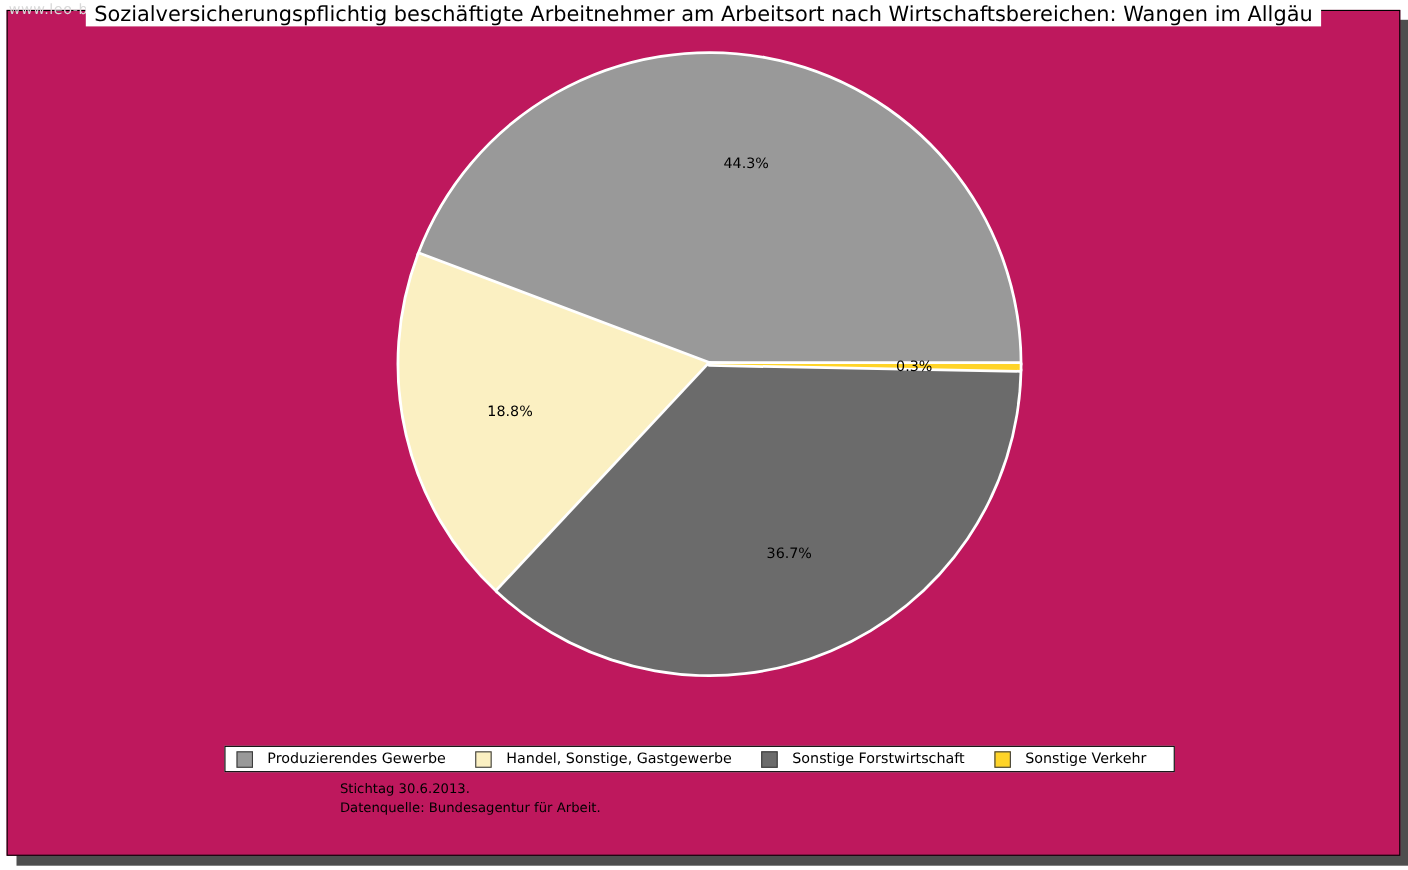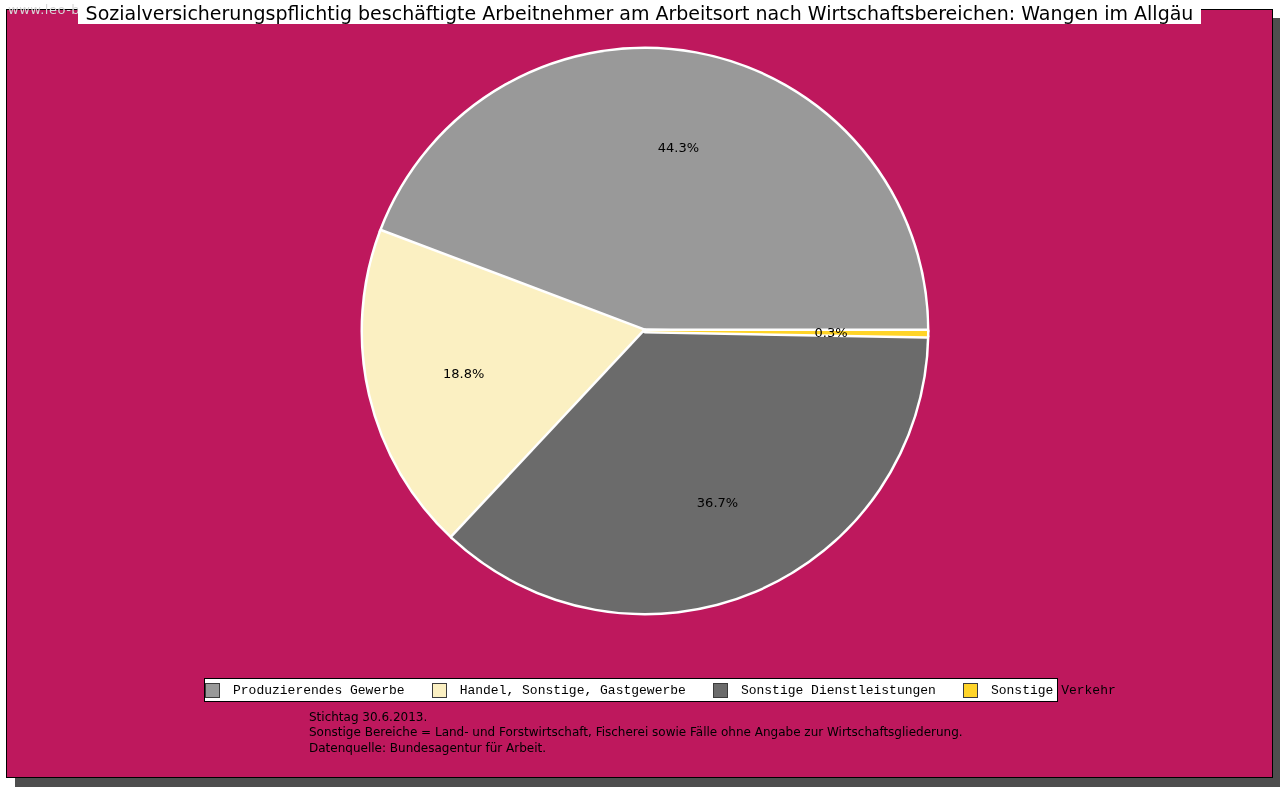--- a/index.html
+++ b/index.html
@@ -22,22 +22,22 @@
   .chart-title .title-text{
     display:inline-block;background:#fff;padding:0 8px;
     font-size:19px;color:#000;white-space:nowrap;
   }
   .chart-svg{position:absolute;left:0;top:0;}
   .slice{stroke:#ffffff;stroke-width:5;paint-order:stroke;stroke-linejoin:round;}
   .slice-label{font-family:"DejaVu Sans","Liberation Sans",sans-serif;font-size:13px;fill:#000;}
   .legend{
     position:absolute;left:197px;top:668px;width:852px;height:22px;
     border:1px solid #000;background:#fff;
-    display:flex;align-items:center;gap:27px;
-    font-size:13px;color:#000;box-sizing:content-box;font-family:Liberation Mono, monospace;
+    display:flex;align-items:center;gap:27px;padding-left:10px;
+    font-size:13px;color:#000;box-sizing:content-box;
   }
   .legend-item{display:flex;align-items:center;gap:13px;white-space:nowrap;}
   .swatch{width:13px;height:13px;border:1px solid #3c3c3c;flex:0 0 auto;}
   .notes{
     position:absolute;left:302px;top:700px;
     font-size:12px;line-height:14.5px;color:#000;white-space:nowrap;
   }
   .notes .source{margin-top:2px;}
 </style>
 </head>
@@ -66,27 +66,26 @@
       <div class="legend-item">
         <span class="swatch" style="background: rgb(153, 153, 153);"></span>
         <span>Produzierendes Gewerbe</span>
       </div>
       <div class="legend-item">
         <span class="swatch" style="background: rgb(251, 240, 194);"></span>
         <span>Handel, Sonstige, Gastgewerbe</span>
       </div>
       <div class="legend-item">
         <span class="swatch" style="background: rgb(107, 107, 107);"></span>
-        <span>Sonstige Dienstleistungen</span>
+        <span>Sonstige Forstwirtschaft</span>
       </div>
       <div class="legend-item">
         <span class="swatch" style="background: rgb(255, 212, 40);"></span>
         <span>Sonstige Verkehr</span>
       </div>
     </div>
 
   <div class="notes">
     <div>Stichtag 30.6.2013.</div>
-    <div>Sonstige Bereiche = Land- und Forstwirtschaft, Fischerei sowie Fälle ohne Angabe zur Wirtschaftsgliederung.</div>
     <div class="source">Datenquelle: Bundesagentur für Arbeit.</div>
   </div>
 
 </div>
 
 </body></html>

